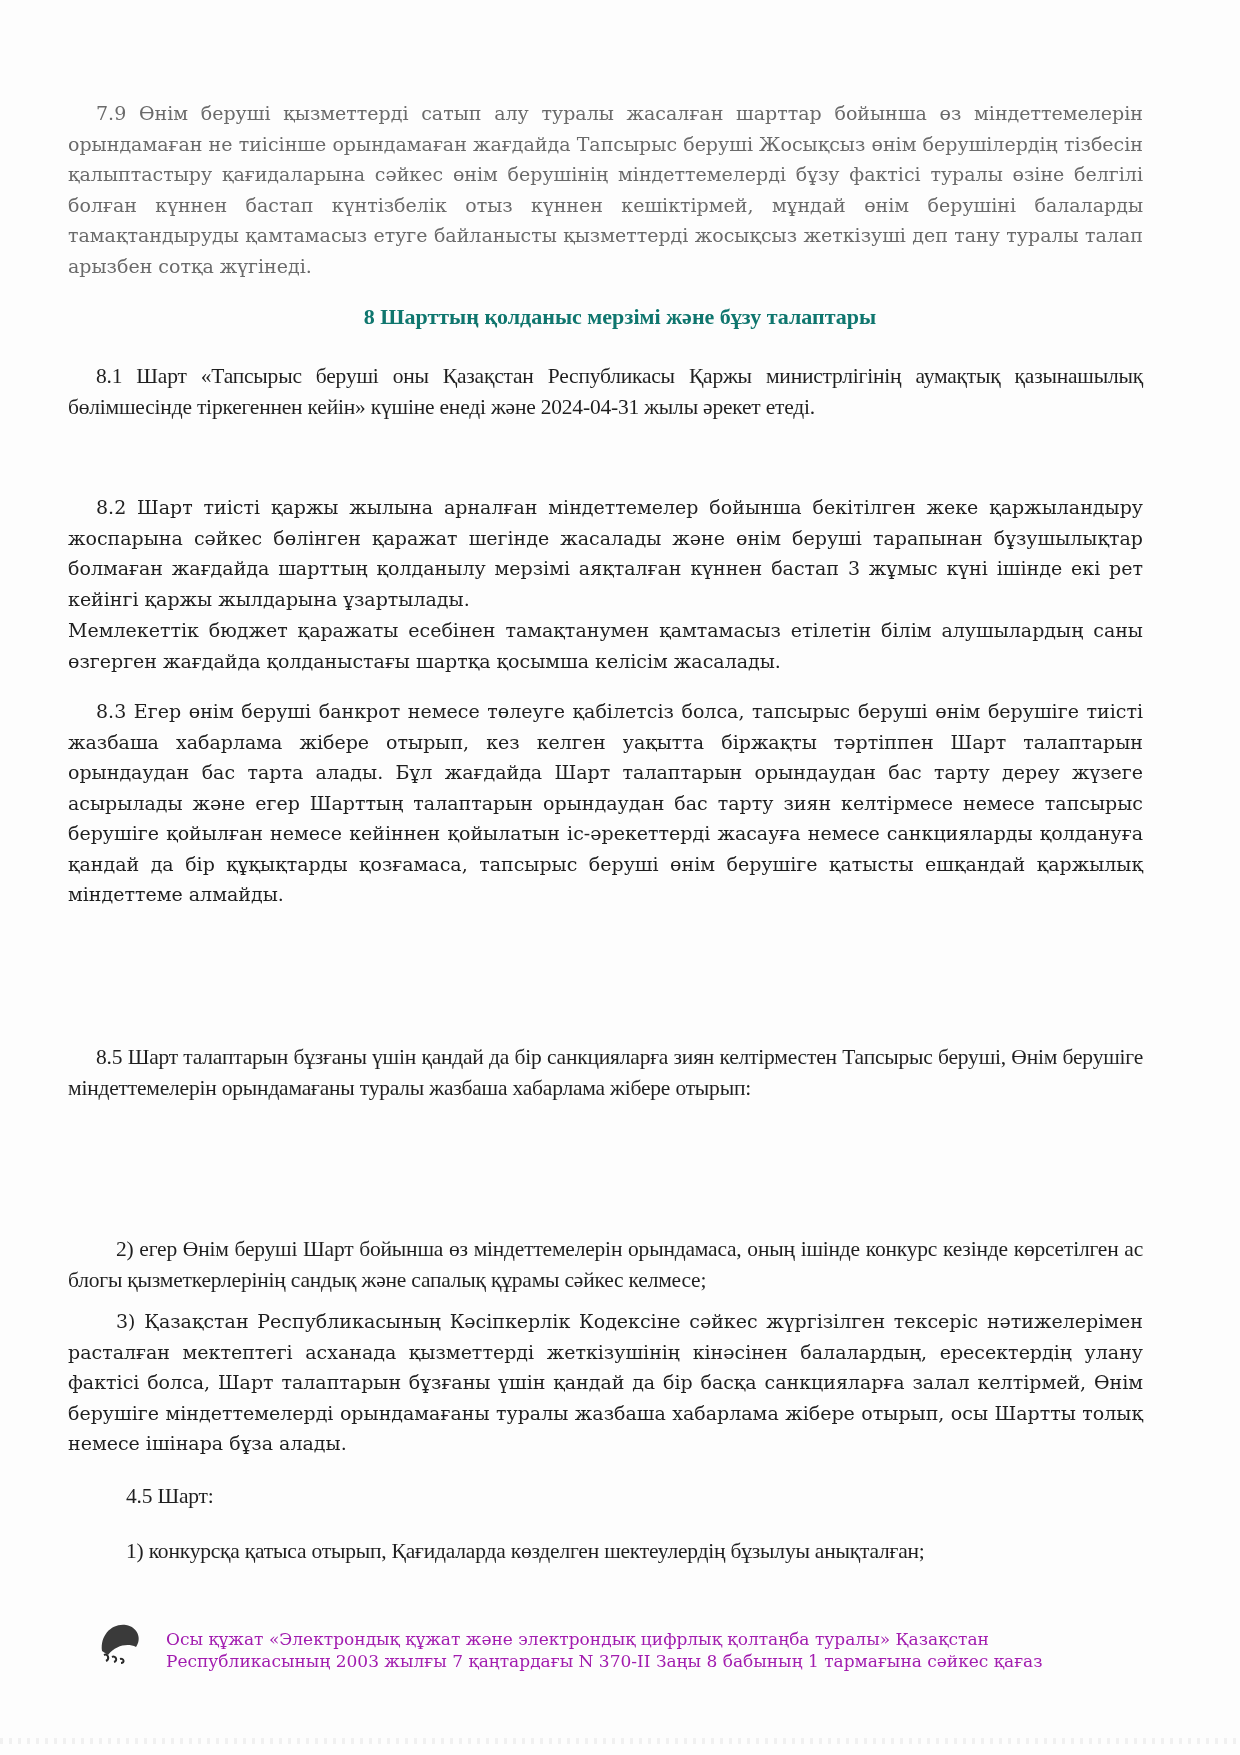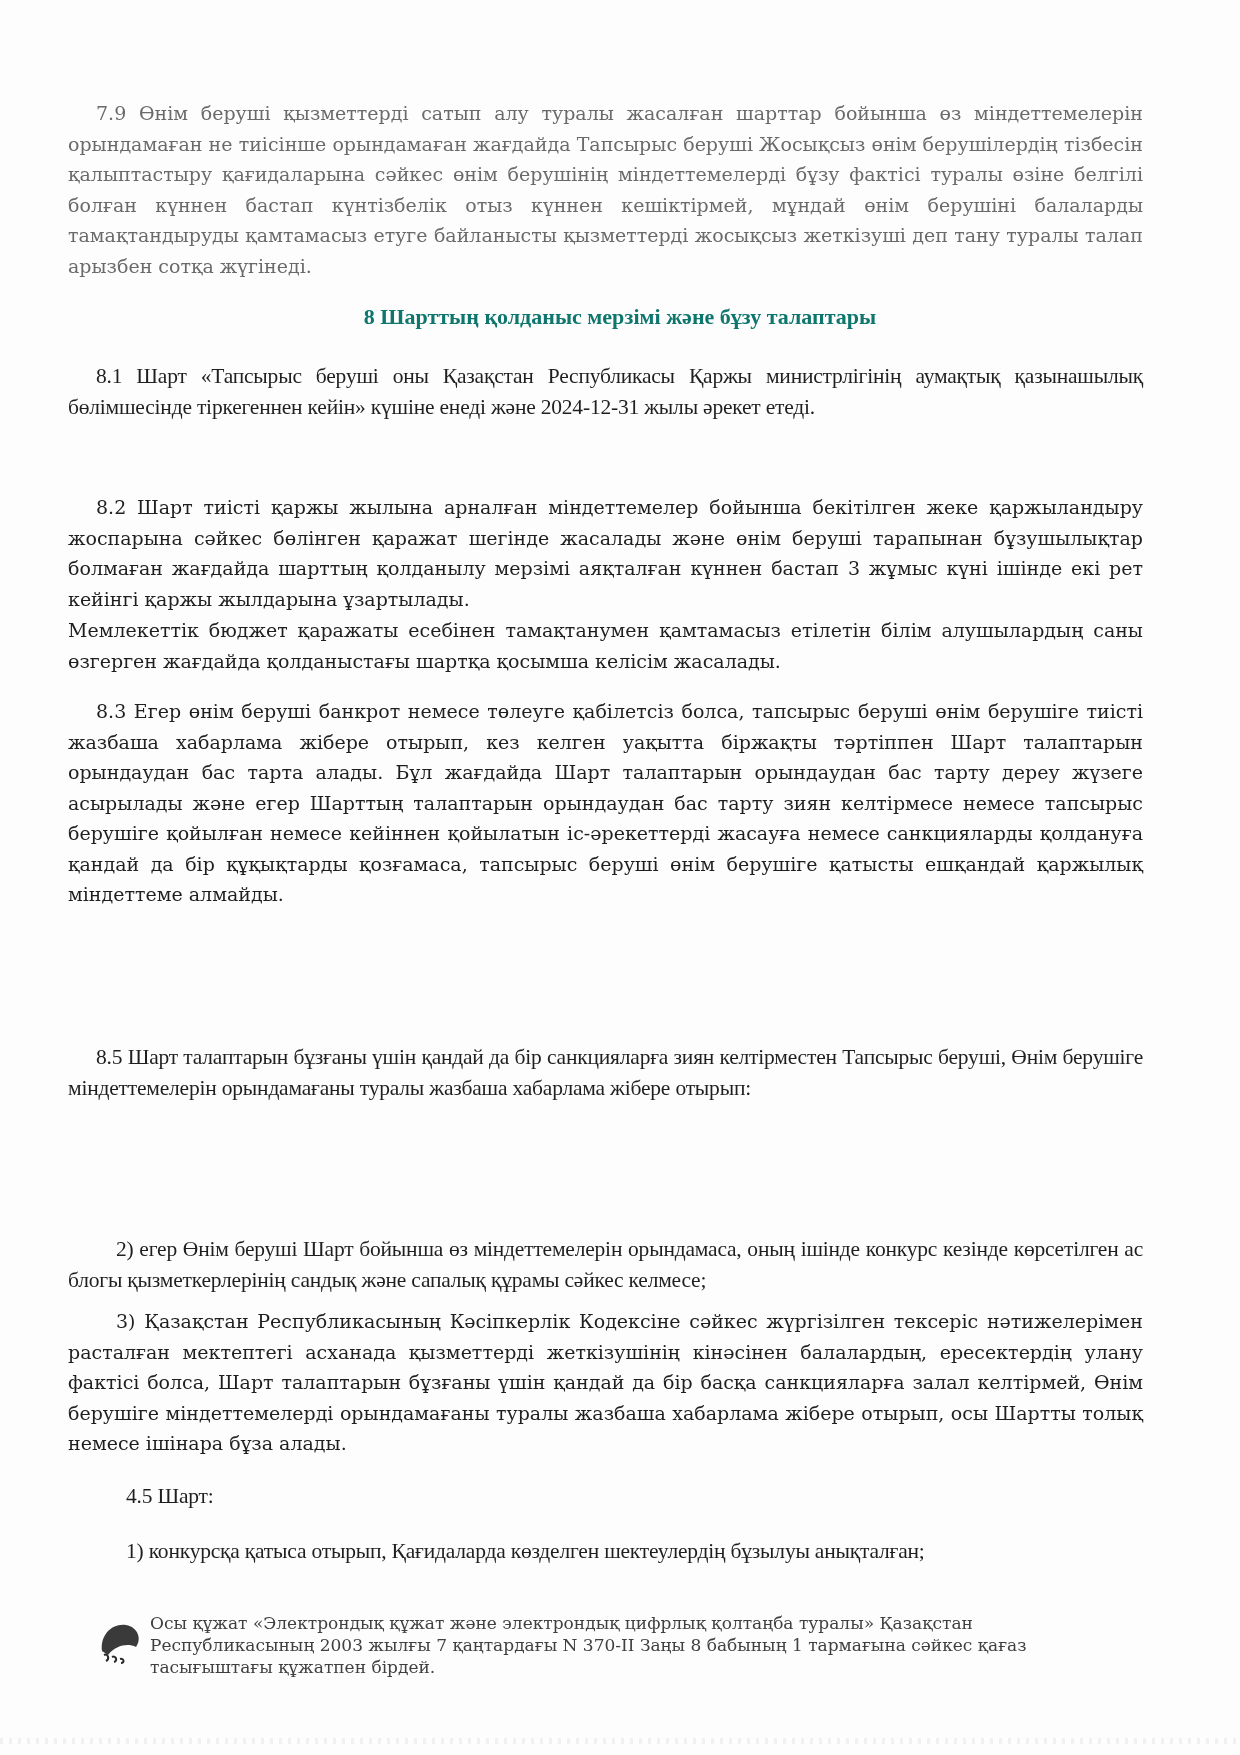--- a/index.html
+++ b/index.html
@@ -25,38 +25,38 @@
     font-family: "Liberation Serif", serif; font-weight: bold;
     font-size: 22px; color: #0f766e; margin: 0;
   }
   .strike { text-decoration: line-through; text-decoration-thickness: 1px; }
   .stamp {
     position: absolute; left: 98px; top: 1621px; width: 44px; height: 44px;
   }
   .stamp-text {
     position: absolute; left: 150px; top: 1612px; width: 1000px;
     font-family: "DejaVu Serif", serif; font-size: 17px; line-height: 22px;
-    color: #404040; margin: 0;
+    color: #a21caf; margin: 16px;
   }
   .bottom-noise {
     position: absolute; left: 0; top: 1738px; width: 1240px; height: 6px;
     background: repeating-linear-gradient(90deg, #e8e8e8 0 3px, #fdfdfd 3px 9px);
     opacity: 0.6;
   }
 </style>
 </head>
 <body>
 
 <div class="page">
 
   <p class="p indent faded" style="top:92px;">7.9 Өнім беруші қызметтерді сатып алу туралы жасалған шарттар бойынша өз міндеттемелерін орындамаған не тиісінше орындамаған жағдайда Тапсырыс беруші Жосықсыз өнім берушілердің тізбесін қалыптастыру қағидаларына сәйкес өнім берушінің міндеттемелерді бұзу фактісі туралы өзіне белгілі болған күннен бастап күнтізбелік отыз күннен кешіктірмей, мұндай өнім берушіні балаларды тамақтандыруды қамтамасыз етуге байланысты қызметтерді жосықсыз жеткізуші деп тану туралы талап арызбен сотқа жүгінеді.</p>
 
   <h2 class="heading">8 Шарттың қолданыс мерзімі және бұзу талаптары</h2>
 
-  <p class="p indent narrow" style="top:355px;">8.1 Шарт «Тапсырыс беруші оны Қазақстан Республикасы Қаржы министрлігінің аумақтық қазынашылық бөлімшесінде тіркегеннен кейін» күшіне енеді және 2024-12-31 жылы әрекет етеді.</p>
+  <p class="p indent narrow" style="top:355px;">8.1 Шарт «Тапсырыс беруші оны Қазақстан Республикасы Қаржы министрлігінің аумақтық қазынашылық бөлімшесінде тіркегеннен кейін» күшіне енеді және 2024-04-31 жылы әрекет етеді.</p>
 
   <p class="p indent" style="top:486px;">8.2 Шарт тиісті қаржы жылына арналған міндеттемелер бойынша бекітілген жеке қаржыландыру жоспарына сәйкес бөлінген қаражат шегінде жасалады және өнім беруші тарапынан бұзушылықтар болмаған жағдайда шарттың қолданылу мерзімі аяқталған күннен бастап 3 жұмыс күні ішінде екі рет кейінгі қаржы жылдарына ұзартылады.</p>
   <p class="p" style="top:609px;">Мемлекеттік бюджет қаражаты есебінен тамақтанумен қамтамасыз етілетін білім алушылардың саны өзгерген жағдайда қолданыстағы шартқа қосымша келісім жасалады.</p>
 
   <p class="p indent" style="top:690px;">8.3 Егер өнім беруші банкрот немесе төлеуге қабілетсіз болса, тапсырыс беруші өнім берушіге тиісті жазбаша хабарлама жібере отырып, кез келген уақытта біржақты тәртіппен Шарт талаптарын орындаудан бас тарта алады. Бұл жағдайда Шарт талаптарын орындаудан бас тарту дереу жүзеге асырылады және егер Шарттың талаптарын орындаудан бас тарту зиян келтірмесе немесе тапсырыс берушіге қойылған немесе кейіннен қойылатын іс-әрекеттерді жасауға немесе санкцияларды қолдануға қандай да бір құқықтарды қозғамаса, тапсырыс беруші өнім берушіге қатысты ешқандай қаржылық міндеттеме алмайды.</p>
 
 
   <p class="p indent narrow" style="top:1036px;">8.5 Шарт талаптарын бұзғаны үшін қандай да бір санкцияларға зиян келтірместен Тапсырыс беруші, Өнім берушіге міндеттемелерін орындамағаны туралы жазбаша хабарлама жібере отырып:</p>
 
 
@@ -70,17 +70,16 @@
 
 
   <svg class="stamp" viewBox="0 0 44 44">
     <path d="M4 30 C2 14 14 2 28 4 C40 6 44 18 38 26 C30 22 18 24 10 34 Z" fill="#3a3a3a"></path>
     <path d="M6 34 C10 32 12 38 8 40 M14 36 C18 34 20 40 16 41 M22 38 C26 37 27 42 23 42" stroke="#2a2a2a" stroke-width="2" fill="none"></path>
   </svg>
 
   <div class="stamp-text">
     <div>Осы құжат «Электрондық құжат және электрондық цифрлық қолтаңба туралы» Қазақстан</div>
     <div>Республикасының 2003 жылғы 7 қаңтардағы N 370-II Заңы 8 бабының 1 тармағына сәйкес қағаз</div>
-    <div>тасығыштағы құжатпен бірдей.</div>
   </div>
 
   <div class="bottom-noise"></div>
 </div>
 
 </body></html>

